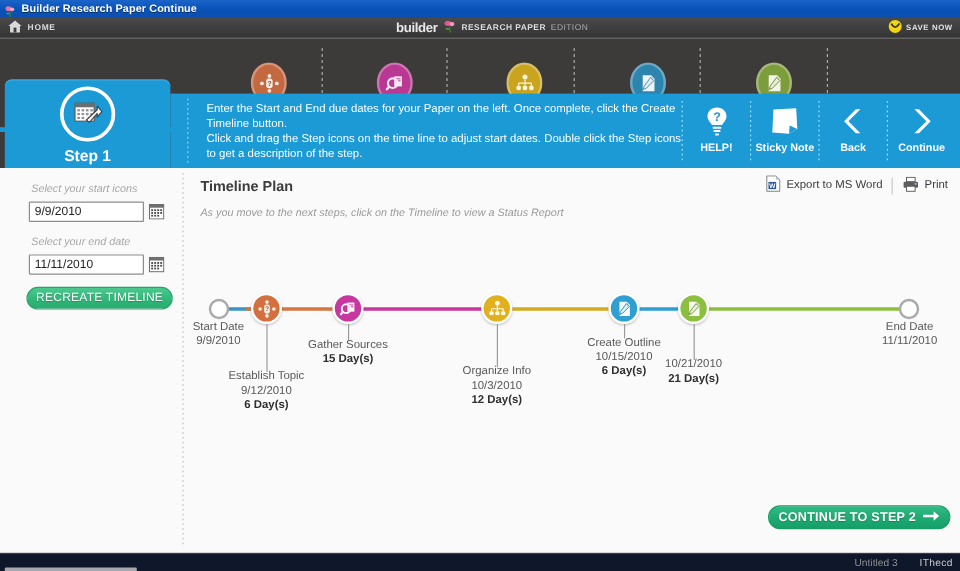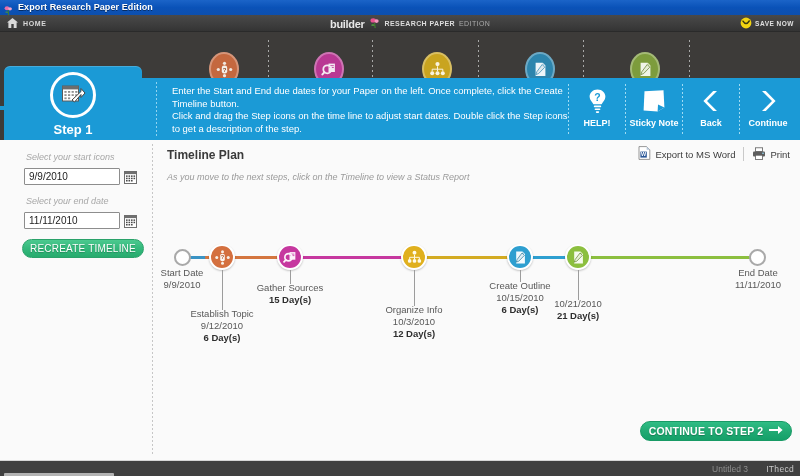--- a/index.html
+++ b/index.html
@@ -177,21 +177,21 @@
     background:linear-gradient(to bottom,#2fbd85 0%,#22ab74 48%,#15a069 100%);
     border-radius:10px;border:1px solid #189a65;box-sizing:border-box;
     color:#ffffff;font-size:10.5px;font-weight:bold;letter-spacing:.2px;
     display:flex;align-items:center;justify-content:center;gap:6px;cursor:pointer;
     text-shadow:0 1px 1px rgba(0,0,0,.25);
   }
 
   
   .statusbar{
     position:absolute;left:0;top:460px;width:800px;height:16px;
-    background:#404040;border-top:1px solid #d6d6d6;box-sizing:border-box;
+    background:#0f172a;border-top:1px solid #d6d6d6;box-sizing:border-box;
   }
   .status-doc{position:absolute;right:52px;top:3px;color:#8e8e8e;font-size:8.5px;}
   .status-wm{position:absolute;right:6px;top:3px;color:#c9c9c9;font-size:8.5px;letter-spacing:.3px;}
   .status-left{
     position:absolute;left:4px;top:12px;width:110px;height:4px;
     background:#d9d9d9;border-radius:1px;opacity:.75;
   }
 </style>
 </head>
 <body>
@@ -200,21 +200,21 @@
 
   <div class="titlebar">
     <span class="tb-icon">
       <svg width="11" height="11" viewBox="0 0 11 11">
         <ellipse cx="4" cy="3.2" rx="2.4" ry="2" fill="#e86ea8"></ellipse>
         <ellipse cx="7" cy="3.8" rx="1.9" ry="1.6" fill="#f0a3c6"></ellipse>
         <path d="M4.6 5 L5 10 L6.2 10 L5.6 5 Z" fill="#3f7d2e"></path>
         <path d="M2 7 Q4 5.6 5.2 7.4 Q3.2 8.4 2 7 Z" fill="#4f9a39"></path>
       </svg>
     </span>
-    <span class="tb-text">Export Research Paper Edition</span>
+    <span class="tb-text">Builder Research Paper Continue</span>
   </div>
 
   <div class="appheader">
     <div class="home-btn">
       <span>
         <svg width="13" height="12" viewBox="0 0 13 12">
           <path d="M6.5 1 L12 5.6 L10.6 5.6 L10.6 11 L2.4 11 L2.4 5.6 L1 5.6 Z" fill="#d9d9d9"></path>
           <rect x="5.3" y="7" width="2.4" height="4" fill="#3e3e3e"></rect>
         </svg>
       </span>

